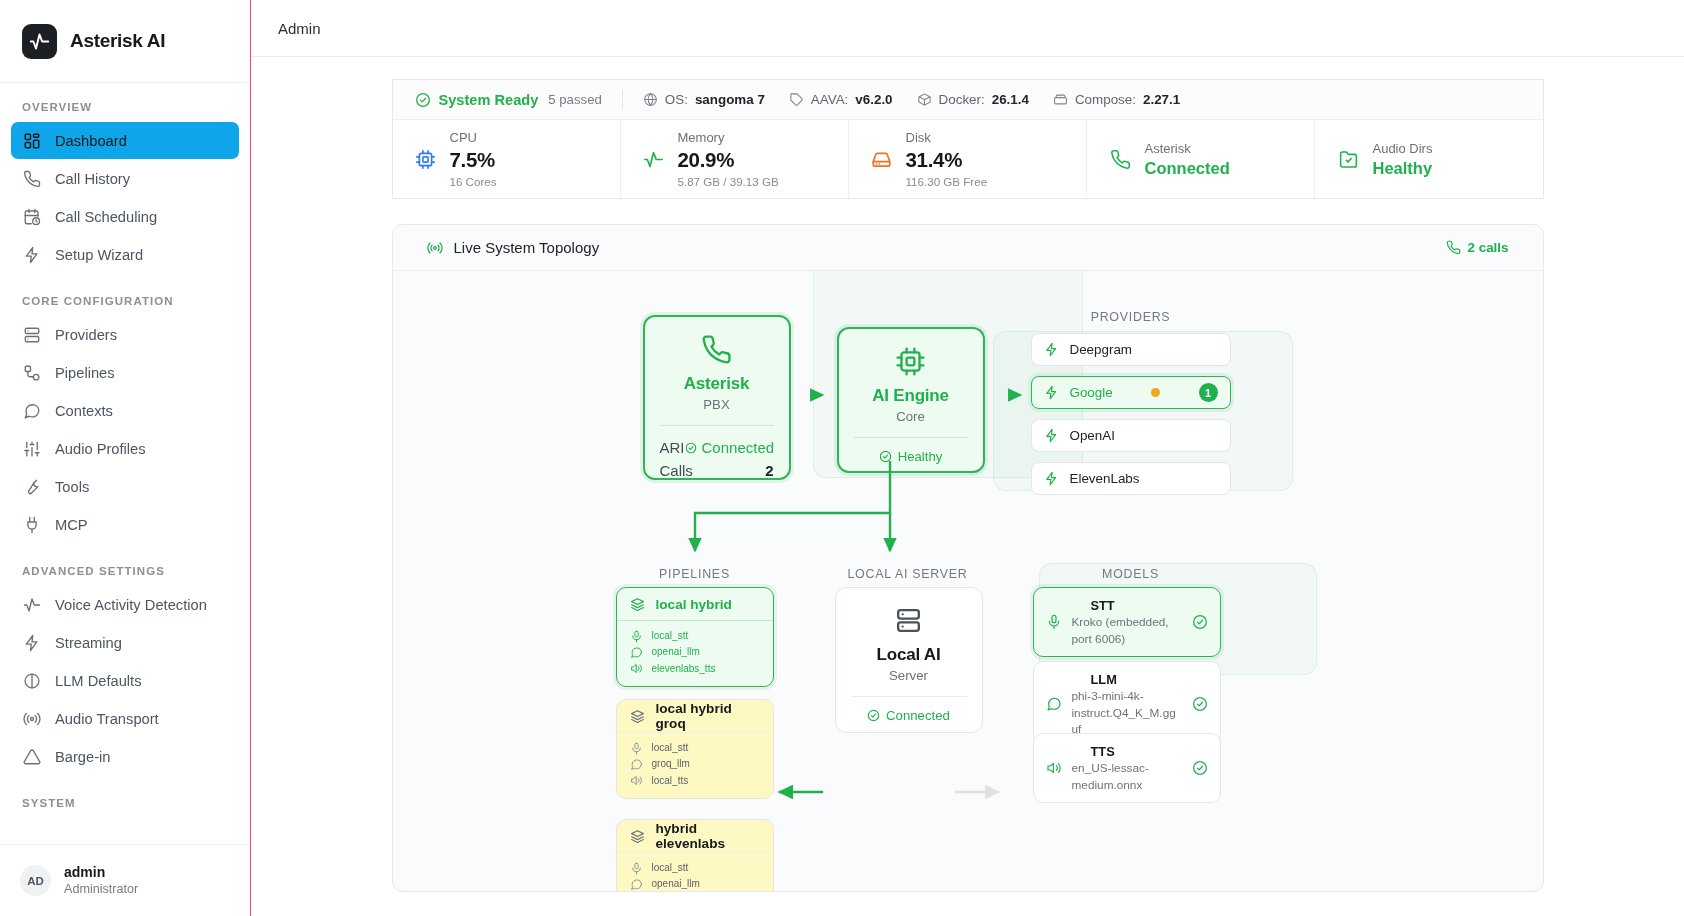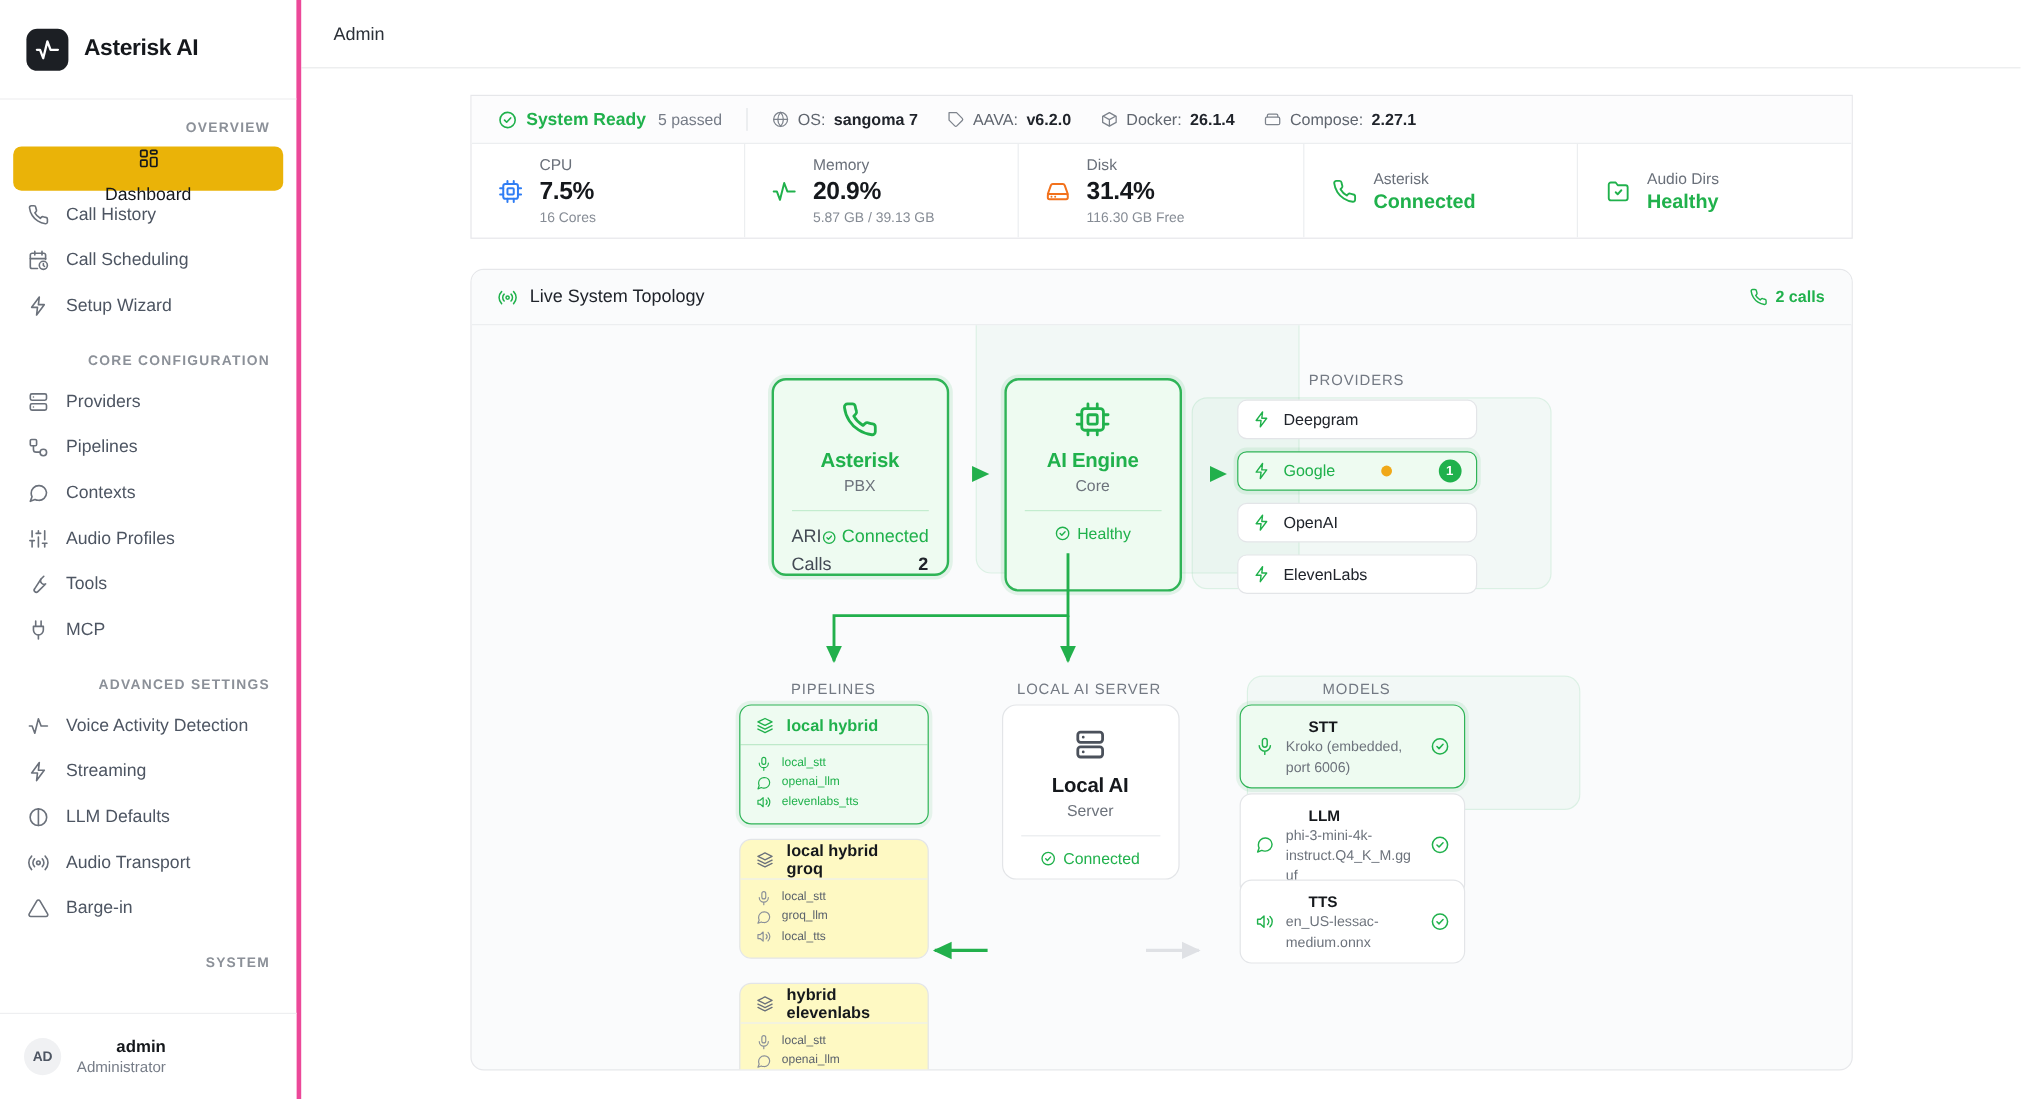--- a/index.html
+++ b/index.html
@@ -9,25 +9,24 @@
     background: #ffffff;
     color: #1f2328;
     overflow: hidden;
   }
   .app { display: flex; width: 1684px; height: 916px; }
 
   
   .sidebar {
     width: 251px; height: 916px;
     background: #ffffff;
-    border-right: 4px solid #ec4899;
+    border-right: 1px solid #ec4899;
     display: flex; flex-direction: column;
     flex: 0 0 251px;
     position: relative;
-    text-align: right;
   }
   .brand {
     height: 83px; display: flex; align-items: center;
     gap: 13px; padding: 0 22px;
     border-bottom: 1px solid #eeeff1;
     flex: 0 0 83px;
   }
   .brand-logo {
     width: 35px; height: 35px; border-radius: 9px;
     background: #1c1f24; display: flex;
@@ -42,21 +41,21 @@
     color: #8b9098; padding: 0 22px; margin-bottom: 9px; text-transform: uppercase;
   }
   .nav-section { margin-bottom: 22px; }
   .nav-item {
     display: flex; align-items: center; gap: 14px;
     height: 37px; margin: 1px 11px; padding: 0 11px;
     border-radius: 7px; cursor: pointer;
     color: #4d5562; font-size: 14.7px;
   }
   .nav-item .ico { width: 19px; height: 19px; flex: 0 0 19px; display:flex; align-items:center; justify-content:center; }
-  .nav-item.active { background: #eab308; color: #15181c; flex-direction: column; }
+  .nav-item.active { background: #0ea5e9; color: #15181c; }
   .nav-item.active .lbl { color: #15181c; }
 
   .sys-label-clip {
     font-size: 11.5px; font-weight: bold; letter-spacing: 1.05px;
     color: #8b9098; padding: 0 22px; text-transform: uppercase;
     height: 11px; overflow: hidden;
   }
 
   .user-box {
     border-top: 1px solid #eeeff1;
@@ -120,21 +119,21 @@
 
   
   .topo-card {
     margin-top: 25px;
     border: 1px solid #e6e7ea; border-radius: 11px;
     background: #fafbfc; overflow: hidden;
     height: 668px; position: relative;
   }
   .topo-head {
     height: 46px; display: flex; align-items: center;
-    justify-content: space-between; padding: 0 22px;
+    justify-content: space-between; padding: 0 34px;
     border-bottom: 1px solid #eceef0;
     background: #fafbfc; position: relative; z-index: 6;
   }
   .topo-title { display: flex; align-items: center; gap: 11px; font-size: 15px; color: #20242b; }
   .calls-badge { display: flex; align-items: center; gap: 7px; color: #20b14c; font-size: 13.4px; font-weight: bold; }
 
   .topo-body { position: relative; height: 622px; }
 
   .ghost-box {
     position: absolute; border-radius: 13px;
@@ -641,21 +640,21 @@
                     <span>Connected</span>
                   </span>
                 </div>
                 <div class="node-row">
                   <span>Calls</span>
                   <span class="b">2</span>
                 </div>
               </div>
             </div>
 
-            <div class="node hl" style="left:444px;top:44px;width:148px;height:178px;">
+            <div class="node hl" style="left:444px;top:56px;width:148px;height:146px;">
               <div class="node-top">
                 <span class="node-ico">
                   <svg width="31" height="31" viewBox="0 0 24 24" fill="none" stroke="#20b14c" stroke-width="1.8" stroke-linecap="round" stroke-linejoin="round">
                     <rect x="5" y="5" width="14" height="14" rx="2"></rect>
                       <rect x="9" y="9" width="6" height="6" rx="1"></rect>
                     <path d="M9 2v3M15 2v3M9 19v3M15 19v3M2 9h3M2 15h3M19 9h3M19 15h3"></path>
                   </svg>
                 </span>
                 <div class="node-title">AI Engine</div>
                 <div class="node-sub">Core</div>

